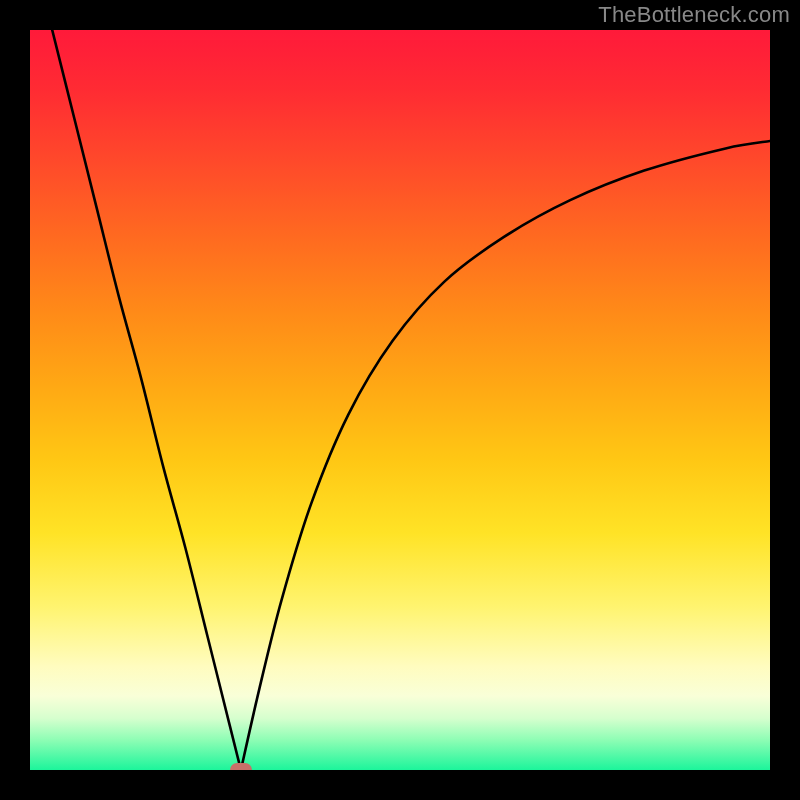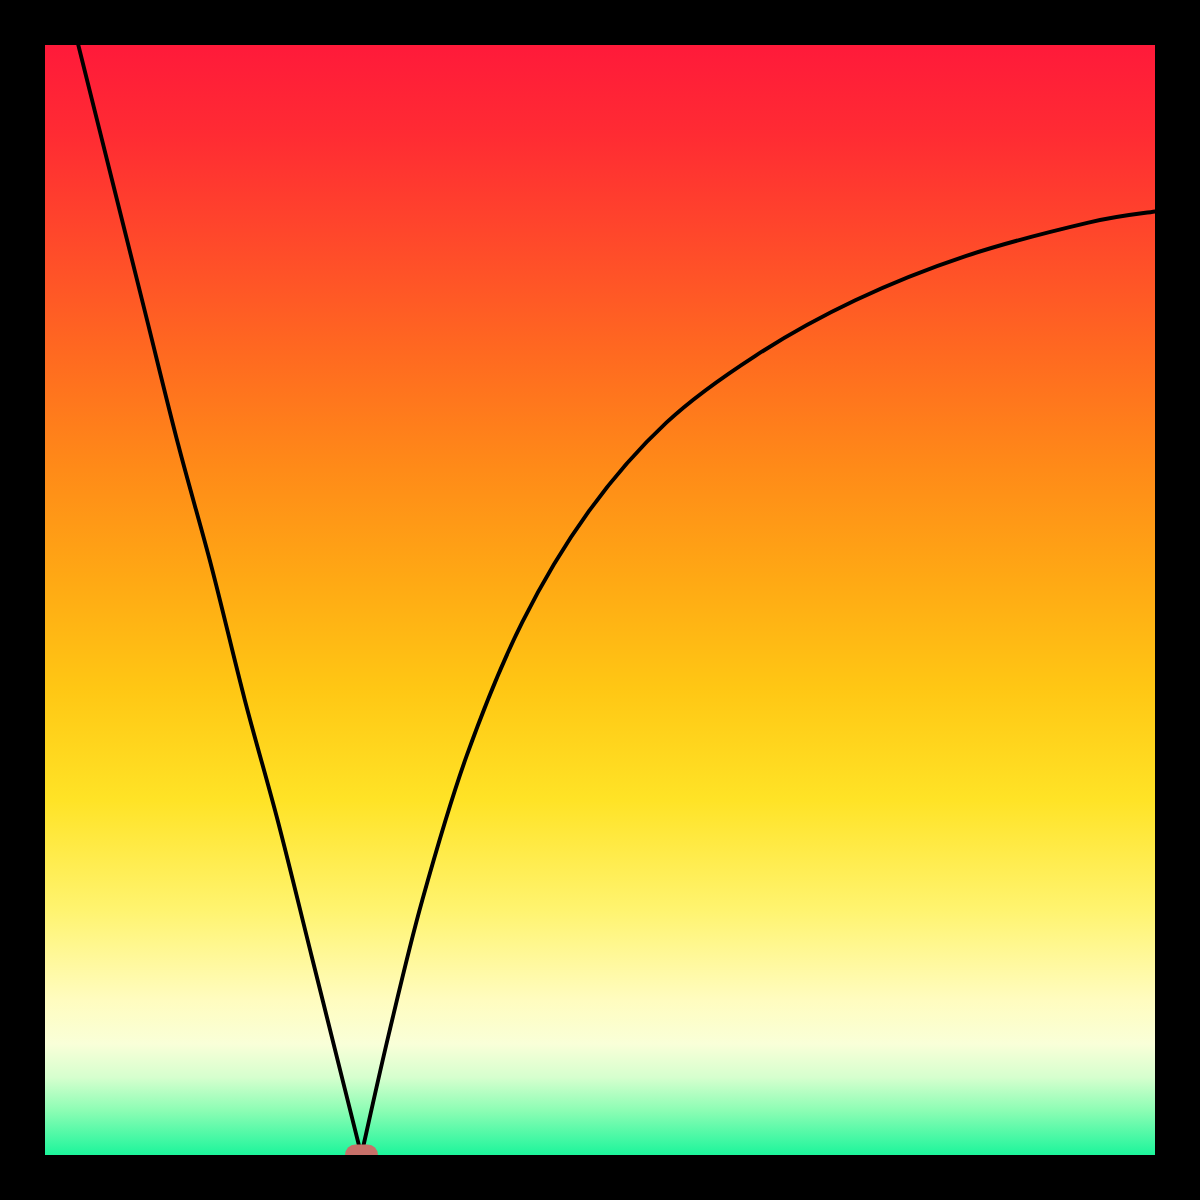--- a/index.html
+++ b/index.html
@@ -69,20 +69,21 @@
     background: #c77069;
     border-radius: 7px;
     transform: translate(-50%, -50%);
     z-index: 20;
   }
 </style>
 </head>
 <body>
 
 <div class="frame">
+  <div class="watermark">TheBottleneck.com</div>
 
   <div class="plot-area">
     <div class="gradient"></div>
 
     <svg class="curve" viewBox="0 0 740 740" preserveAspectRatio="none">
       <path d="M 22.20 0.00 C 25.90 14.80, 37.00 59.20, 44.40 88.80 C 51.80 118.40, 59.20 148.00, 66.60 177.60 C 74.00 207.20, 81.40 238.03, 88.80 266.40 C 96.20 294.77, 103.60 319.43, 111.00 347.80 C 118.40 376.17, 125.80 408.23, 133.20 436.60 C 140.60 464.97, 148.00 489.63, 155.40 518.00 C 162.80 546.37, 170.20 577.20, 177.60 606.80 C 185.00 636.40, 194.25 673.40, 199.80 695.60 C 205.35 717.80, 209.05 732.60, 210.90 740.00 C 213.98 726.43, 222.62 686.97, 229.40 658.60 C 236.18 630.23, 242.97 600.63, 251.60 569.80 C 260.23 538.97, 270.10 504.43, 281.20 473.60 C 292.30 442.77, 304.63 411.93, 318.20 384.80 C 331.77 357.67, 346.57 333.00, 362.60 310.80 C 378.63 288.60, 395.90 268.87, 414.40 251.60 C 432.90 234.33, 452.63 220.77, 473.60 207.20 C 494.57 193.63, 516.77 181.30, 540.20 170.20 C 563.63 159.10, 588.30 149.23, 614.20 140.60 C 640.10 131.97, 674.63 123.33, 695.60 118.40 C 716.57 113.47, 732.60 112.23, 740.00 111.00" fill="none" stroke="#000" stroke-width="2.6" stroke-linejoin="round" stroke-linecap="round"></path>
     </svg>
 
     <div class="marker" style="left: 210.9px; top: 740px; background: rgb(199, 112, 105);"></div>
   </div>

